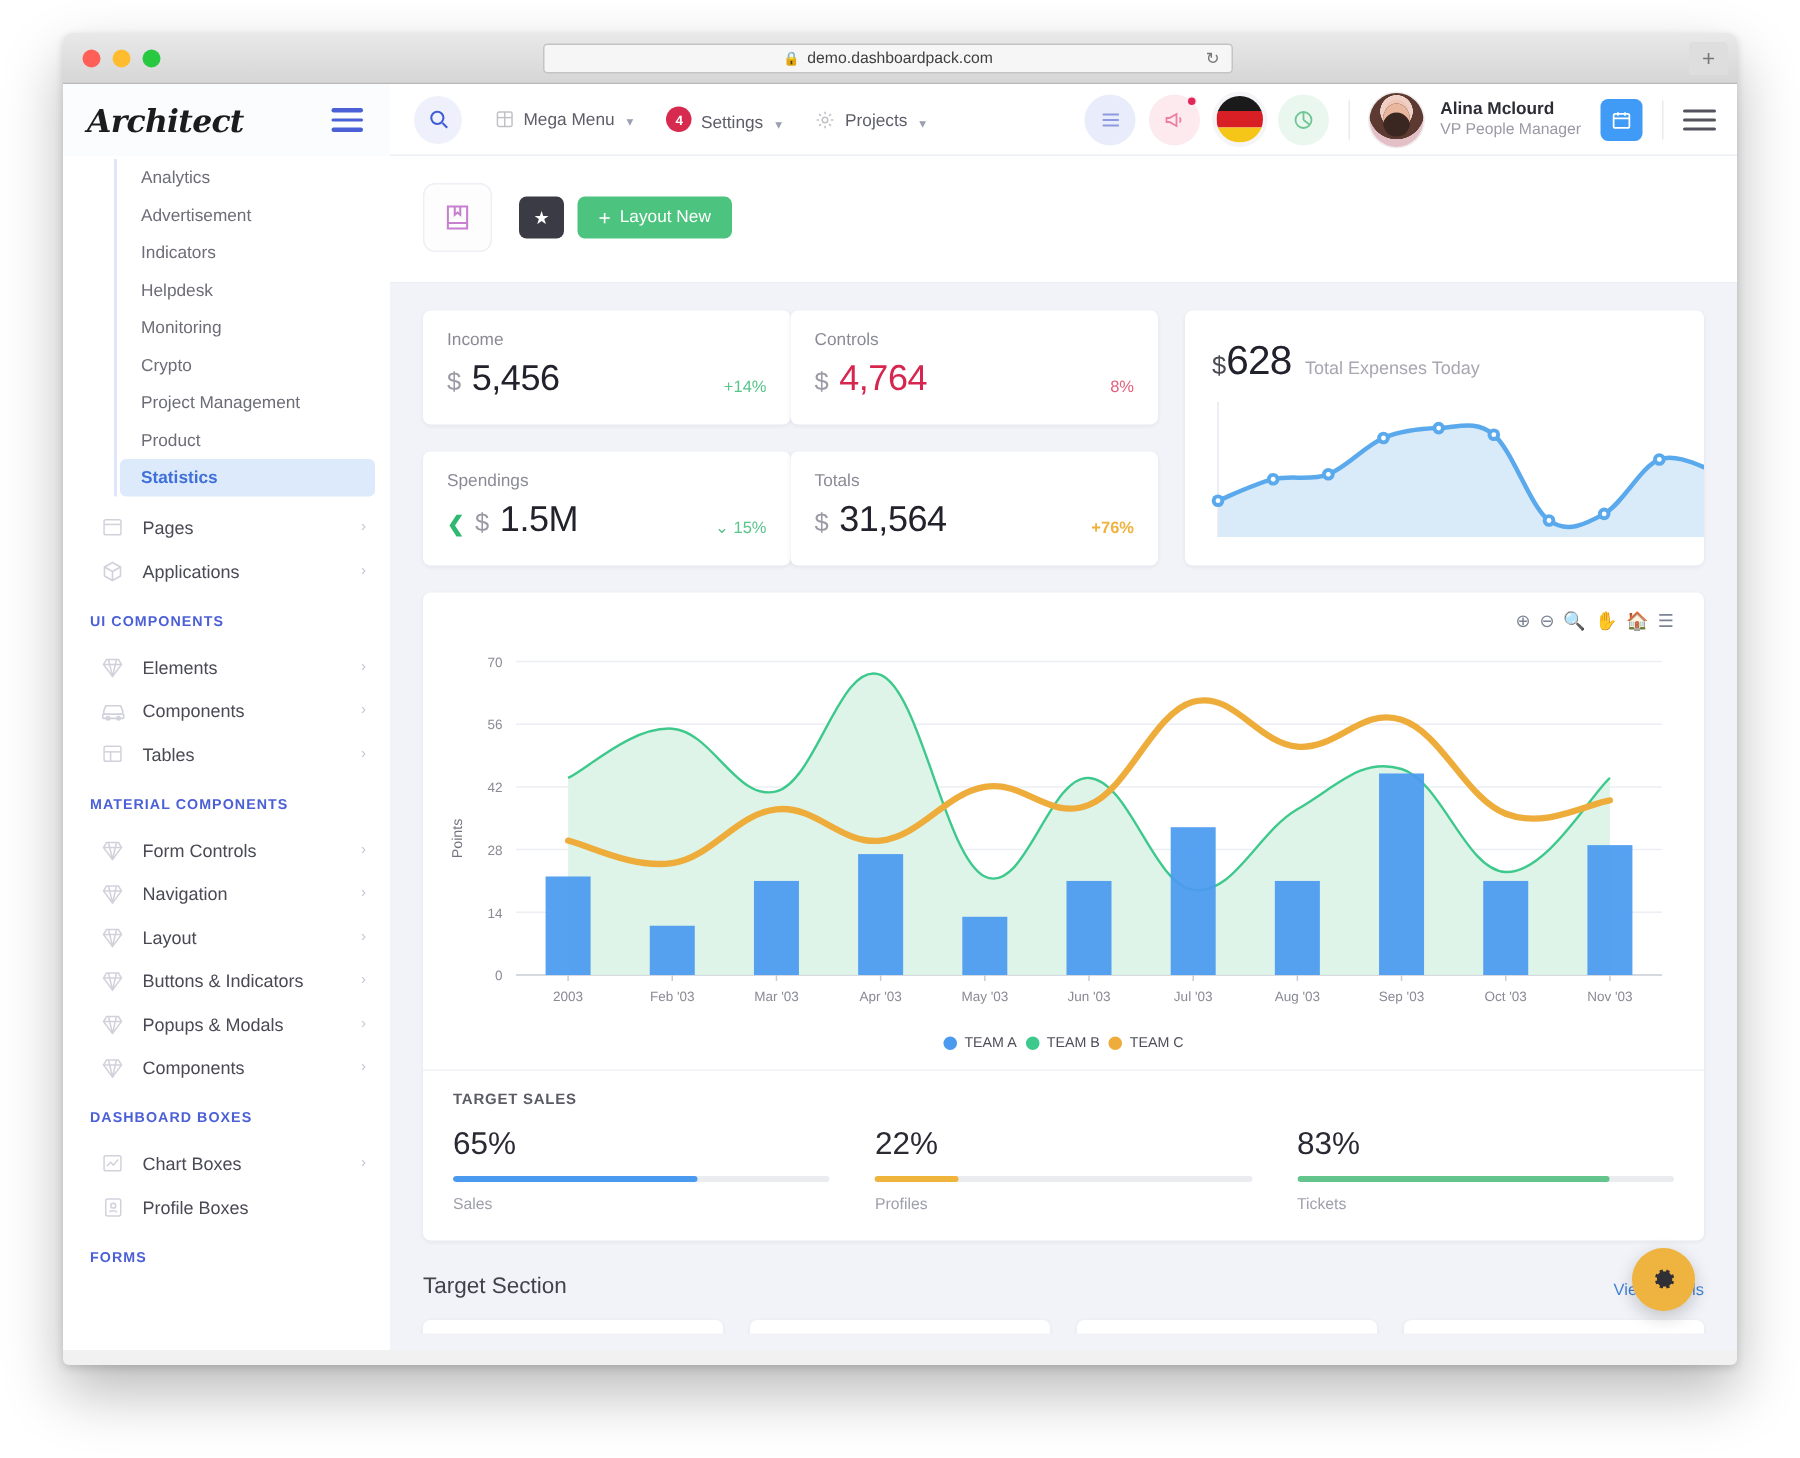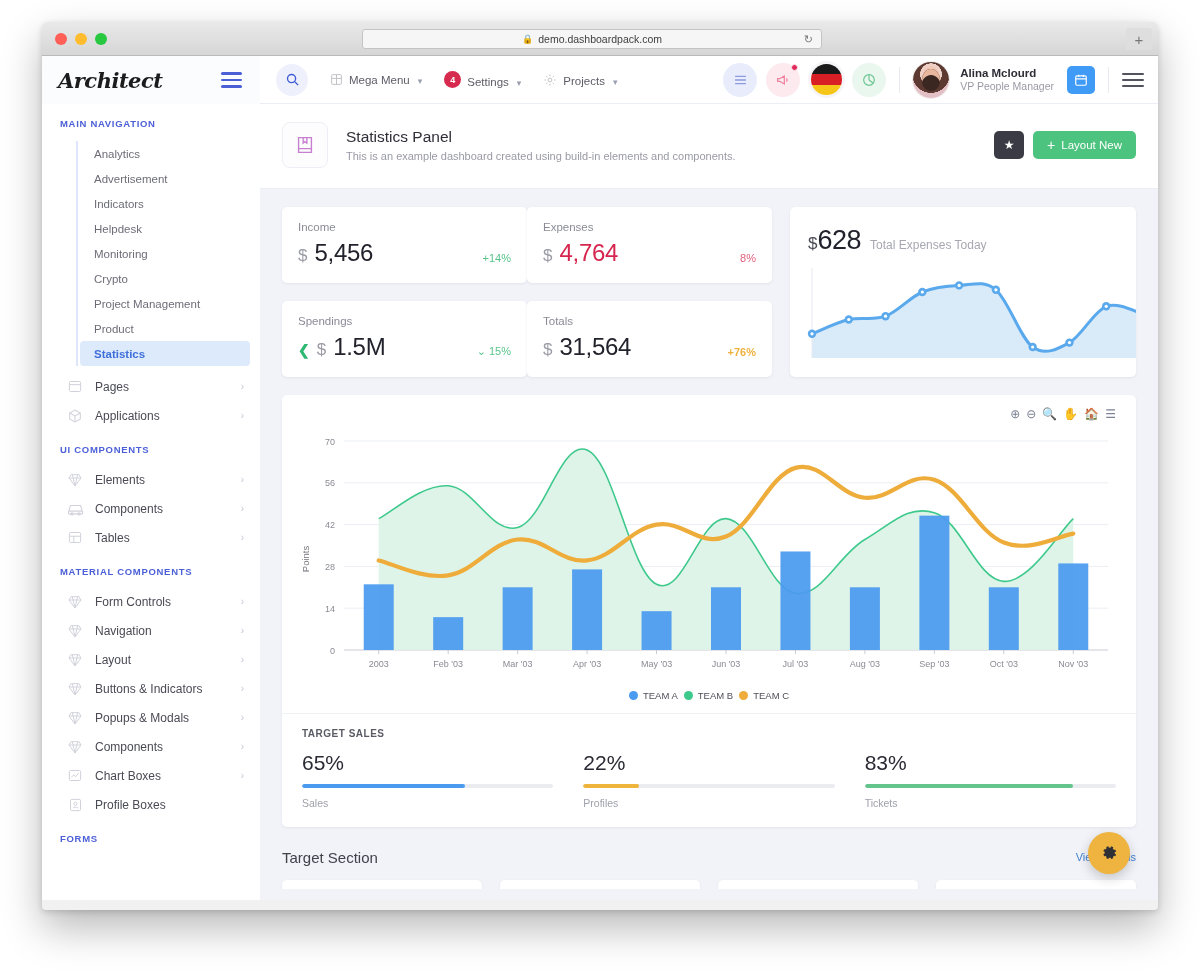--- a/index.html
+++ b/index.html
@@ -292,21 +292,21 @@
   }
   .ts-row { display: flex; gap: 30px; }
   .ts-col { flex: 1; }
   .ts-pct { font-size: 21px; color: #2a2a34; font-weight: 300; margin-bottom: 9px; }
   .ts-bar { height: 3.5px; border-radius: 3px; background: #ebecf0; overflow: hidden; }
   .ts-fill { height: 100%; border-radius: 3px; }
   .ts-lbl { font-size: 10.5px; color: #a0a0ac; margin-top: 9px; }
 
   
   .target-section { padding: 22px 0 0 0; }
-  .tsec-head { display: flex; align-items: center; margin-bottom: 14px; }
+  .tsec-head { display: flex; align-items: flex-end; margin-bottom: 14px; }
   .tsec-title { font-size: 15px; color: #42424d; flex: 1; }
   .tsec-link { font-size: 11px; color: #4083d6; cursor: pointer; }
   .tsec-row { display: flex; gap: 18px; }
   .tsec-card { flex: 1; padding: 16px 16px 18px 16px; }
 
   .fab {
     position: absolute; right: 28px; bottom: 26px;
     width: 42px; height: 42px; border-radius: 50%;
     background: #efb33f; color: #2f2f36;
     display: flex; align-items: center; justify-content: center;
@@ -338,21 +338,20 @@
     <div class="sidebar">
       <div class="brand">
         <div class="brand-logo">Architect</div>
         <div class="ham">
           <span></span>
             <span></span>
             <span></span>
         </div>
       </div>
       <div class="nav-scroll" id="nav-scroll">
-          <div class="nav-head">MAIN NAVIGATION</div>
           <div class="submenu">
             <div class="sub-item">Analytics</div>
             <div class="sub-item">Advertisement</div>
             <div class="sub-item">Indicators</div>
             <div class="sub-item">Helpdesk</div>
             <div class="sub-item">Monitoring</div>
             <div class="sub-item">Crypto</div>
             <div class="sub-item">Project Management</div>
             <div class="sub-item">Product</div>
             <div class="sub-item active">Statistics</div>
@@ -465,20 +464,21 @@
           <div class="nav-item">
             <span class="ni-icon">
               <svg width="16" height="16" viewBox="0 0 24 24" fill="none" stroke="#6b6b8c" stroke-width="1.5">
                 <path d="M12 21L3 9l3-5h12l3 5-9 12z"></path>
                 <path d="M3 9h18M8 4l4 17 4-17"></path>
               </svg>
             </span>
             <span class="ni-label">Components</span>
             <span class="ni-arrow">›</span>
           </div>
+          <div class="nav-head">DASHBOARD BOXES</div>
           <div class="nav-item">
             <span class="ni-icon">
               <svg width="16" height="15" viewBox="0 0 24 24" fill="none" stroke="#6b6b8c" stroke-width="1.6">
                 <rect x="3" y="4" width="18" height="16" rx="2"></rect>
                 <path d="M6 15l4-4 3 3 5-6"></path>
               </svg>
             </span>
             <span class="ni-label">Chart Boxes</span>
             <span class="ni-arrow">›</span>
           </div>
@@ -594,24 +594,20 @@
       </div>
 
       <div class="page-head">
         <div class="ph-icon">
           <svg width="22" height="22" viewBox="0 0 24 24" fill="none" stroke="#c77fd0" stroke-width="1.5">
             <path d="M5 4h14v16H5z"></path>
               <path d="M5 16h14"></path>
               <path d="M10 4v6l2-1.6L14 10V4"></path>
           </svg>
         </div>
-        <div style="flex:1">
-          <div class="ph-title">Statistics Panel</div>
-          <div class="ph-sub">This is an example dashboard created using build-in elements and components.</div>
-        </div>
         <div class="btn-star">★</div>
         <div class="btn-create">
           <span class="plus">+</span>
           <span>Layout New</span>
         </div>
       </div>
 
       <div class="content">
 
         <div class="kpi-row">
@@ -621,21 +617,21 @@
               <div class="card kpi">
                 <div class="kpi-title">Income</div>
                 <div class="kpi-valrow">
                   <span class="kpi-cur">$</span>
                   <span class="kpi-val">5,456</span>
                 </div>
                 <div class="kpi-delta d-green">+14%</div>
               </div>
 
               <div class="card kpi">
-                <div class="kpi-title">Expenses</div>
+                <div class="kpi-title">Controls</div>
                 <div class="kpi-valrow">
                   <span class="kpi-cur">$</span>
                   <span class="kpi-val red">4,764</span>
                 </div>
                 <div class="kpi-delta d-red">8%</div>
               </div>
             </div>
 
             <div class="kpi-pair">
 

